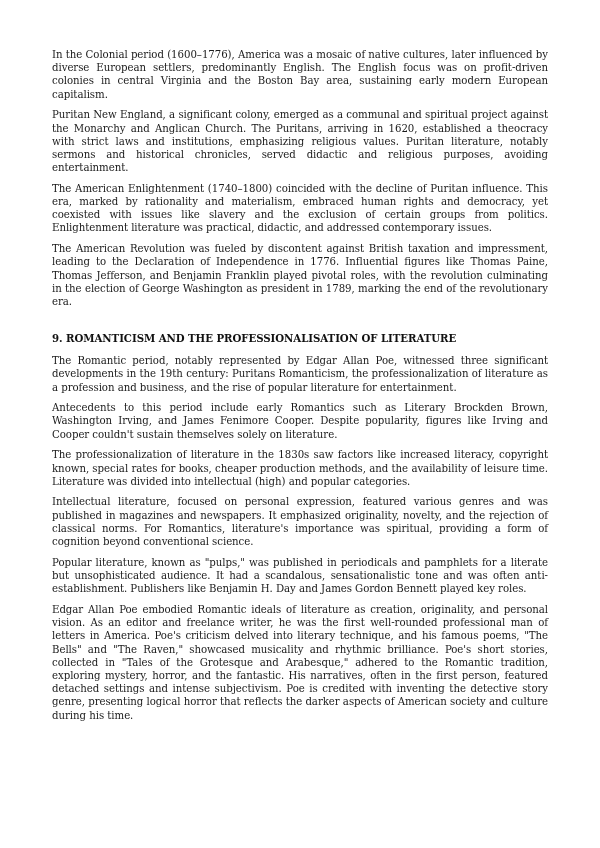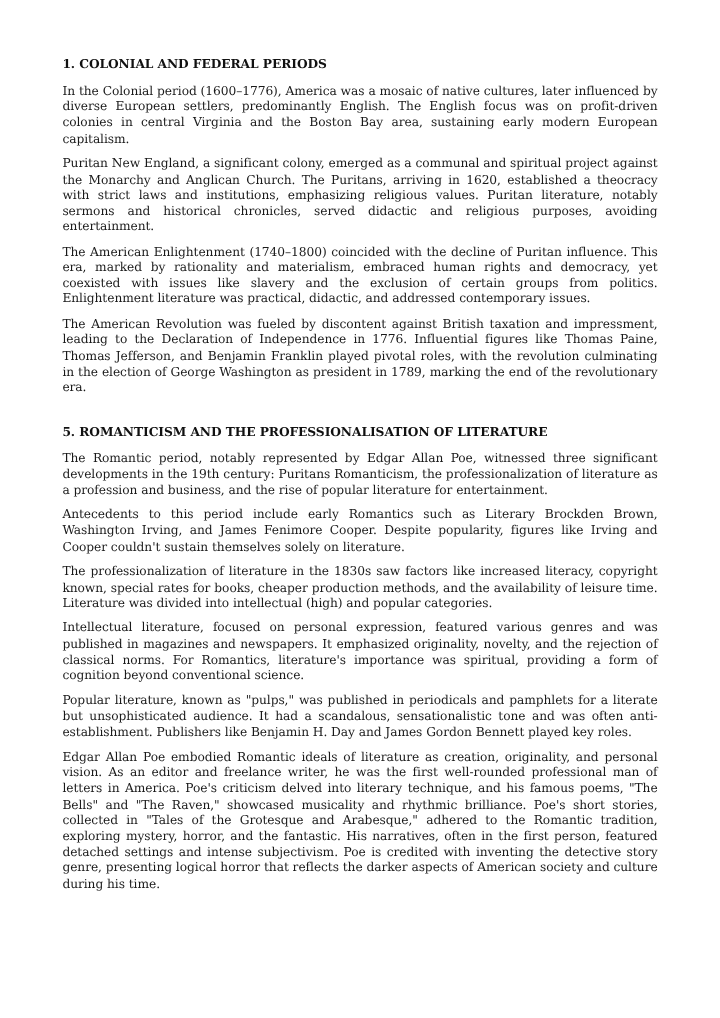--- a/index.html
+++ b/index.html
@@ -18,29 +18,28 @@
       color: #111;
     }
     p { margin: 0 0 7.5px 0; text-align: justify; }
     .section2 { margin-top: 24px; }
   </style>
 </head>
 <body>
 
 <div class="page">
   <section>
-    <h2>1. COLONIAL AND FEDERAL PERIODS</h2>
     <p>In the Colonial period (1600–1776), America was a mosaic of native cultures, later influenced by diverse European settlers, predominantly English. The English focus was on profit-driven colonies in central Virginia and the Boston Bay area, sustaining early modern European capitalism.</p>
     <p>Puritan New England, a significant colony, emerged as a communal and spiritual project against the Monarchy and Anglican Church. The Puritans, arriving in 1620, established a theocracy with strict laws and institutions, emphasizing religious values. Puritan literature, notably sermons and historical chronicles, served didactic and religious purposes, avoiding entertainment.</p>
     <p>The American Enlightenment (1740–1800) coincided with the decline of Puritan influence. This era, marked by rationality and materialism, embraced human rights and democracy, yet coexisted with issues like slavery and the exclusion of certain groups from politics. Enlightenment literature was practical, didactic, and addressed contemporary issues.</p>
     <p>The American Revolution was fueled by discontent against British taxation and impressment, leading to the Declaration of Independence in 1776. Influential figures like Thomas Paine, Thomas Jefferson, and Benjamin Franklin played pivotal roles, with the revolution culminating in the election of George Washington as president in 1789, marking the end of the revolutionary era.</p>
   </section>
 
   <section class="section2">
-    <h2>5. ROMANTICISM AND THE PROFESSIONALISATION OF LITERATURE</h2>
+    <h2>9. ROMANTICISM AND THE PROFESSIONALISATION OF LITERATURE</h2>
     <p>The Romantic period, notably represented by Edgar Allan Poe, witnessed three significant developments in the 19th century: Puritans Romanticism, the professionalization of literature as a profession and business, and the rise of popular literature for entertainment.</p>
     <p>Antecedents to this period include early Romantics such as Literary Brockden Brown, Washington Irving, and James Fenimore Cooper. Despite popularity, figures like Irving and Cooper couldn't sustain themselves solely on literature.</p>
     <p>The professionalization of literature in the 1830s saw factors like increased literacy, copyright known, special rates for books, cheaper production methods, and the availability of leisure time. Literature was divided into intellectual (high) and popular categories.</p>
     <p>Intellectual literature, focused on personal expression, featured various genres and was published in magazines and newspapers. It emphasized originality, novelty, and the rejection of classical norms. For Romantics, literature's importance was spiritual, providing a form of cognition beyond conventional science.</p>
     <p>Popular literature, known as "pulps," was published in periodicals and pamphlets for a literate but unsophisticated audience. It had a scandalous, sensationalistic tone and was often anti-establishment. Publishers like Benjamin H. Day and James Gordon Bennett played key roles.</p>
     <p>Edgar Allan Poe embodied Romantic ideals of literature as creation, originality, and personal vision. As an editor and freelance writer, he was the first well-rounded professional man of letters in America. Poe's criticism delved into literary technique, and his famous poems, "The Bells" and "The Raven," showcased musicality and rhythmic brilliance. Poe's short stories, collected in "Tales of the Grotesque and Arabesque," adhered to the Romantic tradition, exploring mystery, horror, and the fantastic. His narratives, often in the first person, featured detached settings and intense subjectivism. Poe is credited with inventing the detective story genre, presenting logical horror that reflects the darker aspects of American society and culture during his time.</p>
   </section>
 </div>
 
 </body></html>

